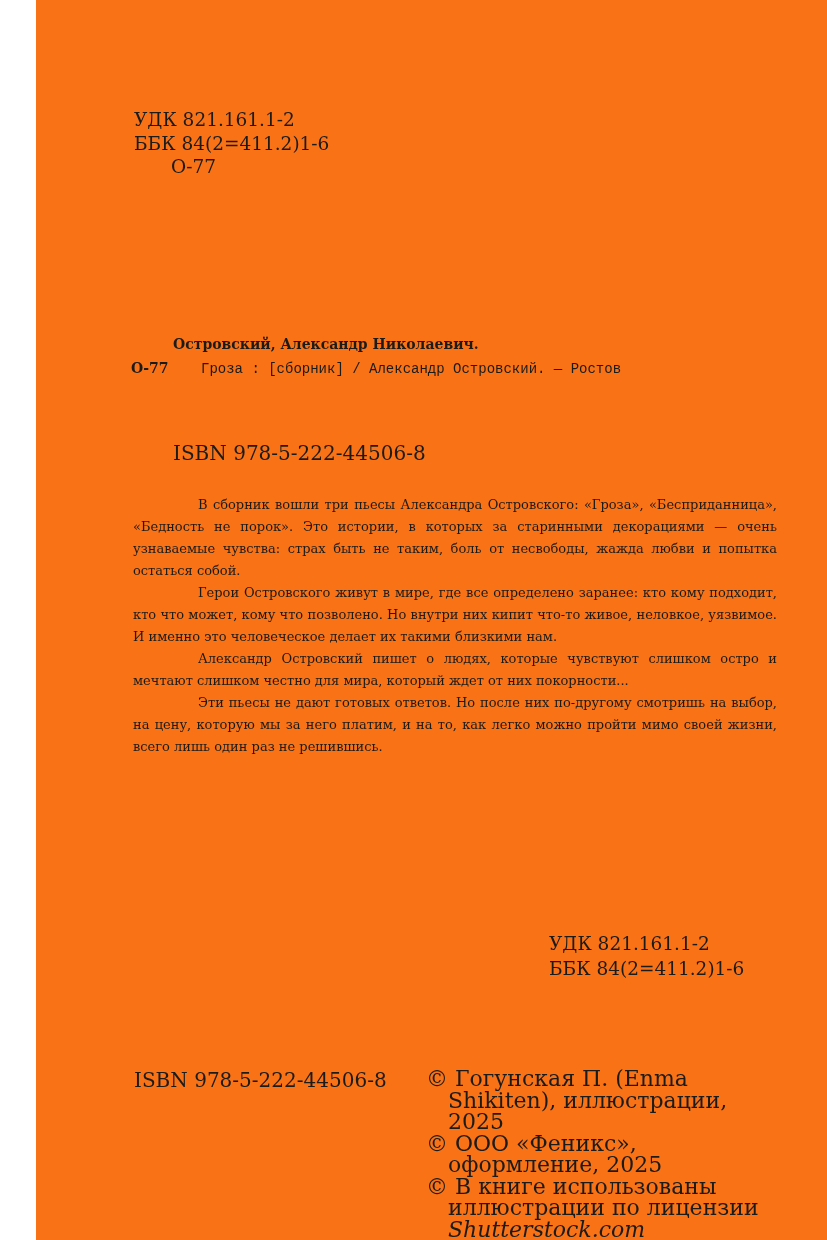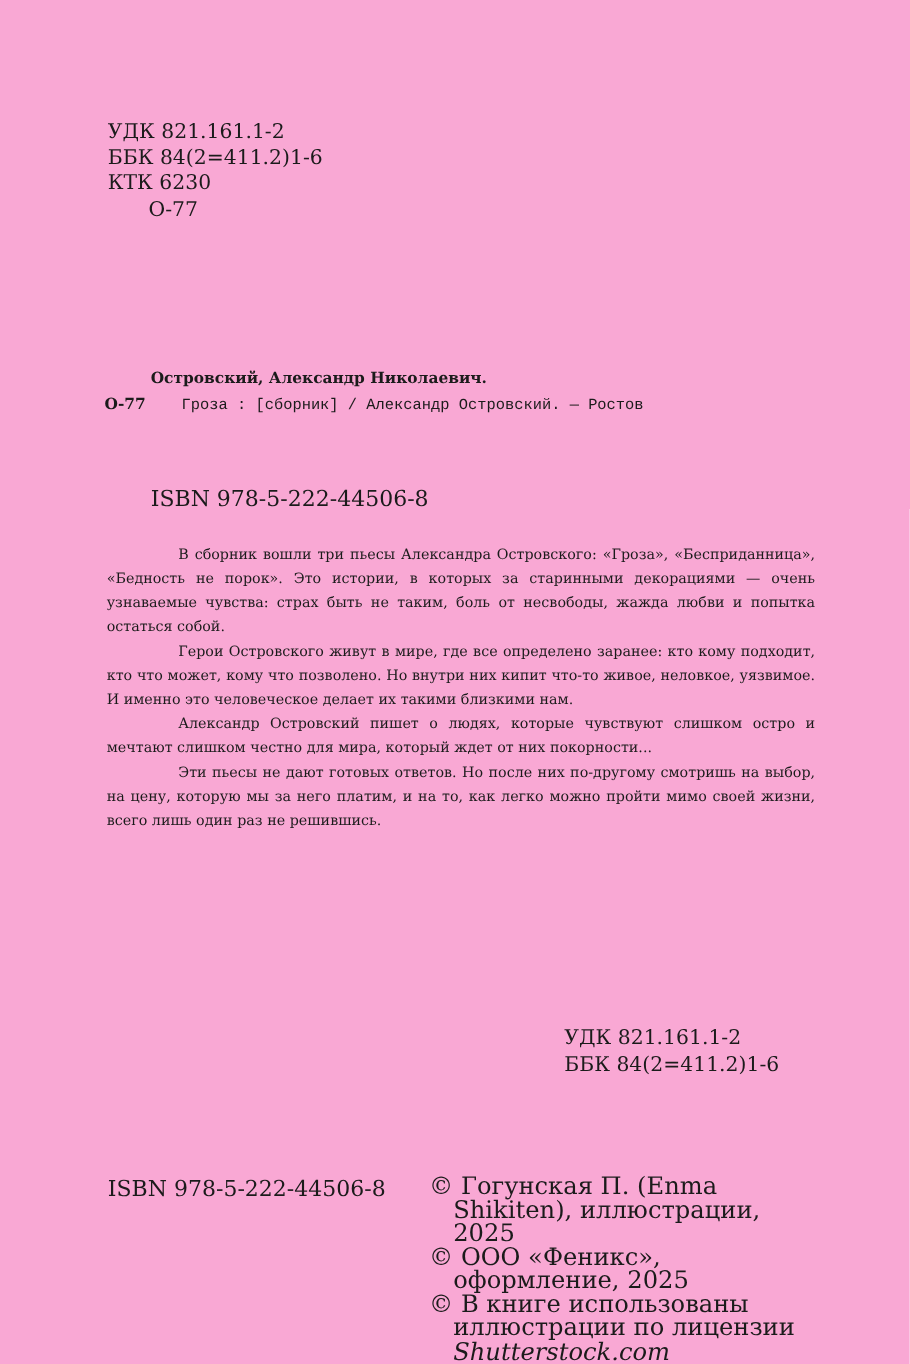--- a/index.html
+++ b/index.html
@@ -8,21 +8,22 @@
     height: 1240px;
     background: #ffffff;
     position: relative;
     overflow: hidden;
     font-family: "DejaVu Serif", "Liberation Serif", serif;
     color: #1b1b1b;
   }
   .page {
     position: absolute;
     inset: 0;
-    background: #f9a8d4;
+    background: #f97316;
+    margin-left: 36px;
   }
   .abs { position: absolute; }
 
   
   .top-codes {
     left: 98px;
     top: 108px;
     font-size: 18.5px;
     line-height: 23.5px;
     white-space: nowrap;
@@ -95,21 +96,20 @@
   .copyright-item .italic { font-style: italic; text-align: right; }
 </style>
 </head>
 <body>
 
 <div class="page">
 
   <div class="abs top-codes">
     <div>УДК 821.161.1-2</div>
     <div>ББК 84(2=411.2)1-6</div>
-    <div>КТК 6230</div>
     <div class="author-code">О-77</div>
   </div>
 
   <div class="abs catalog">
     <div class="author">Островский, Александр Николаевич.</div>
     <div class="entry-line2">
       <span class="code">О-77</span>
       <span class="desc1">Гроза : [сборник] / Александр Островский. — Ростов</span>
     </div>
   </div>

